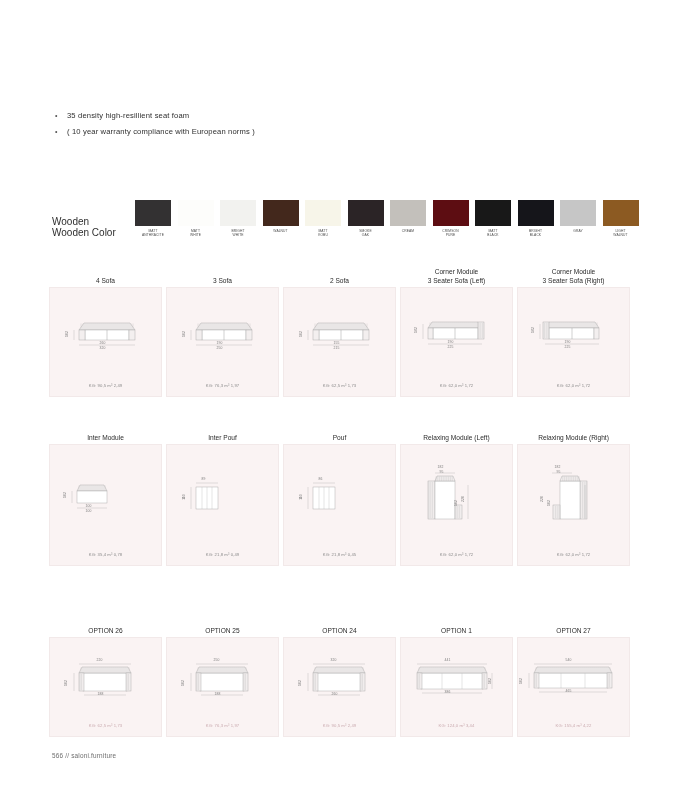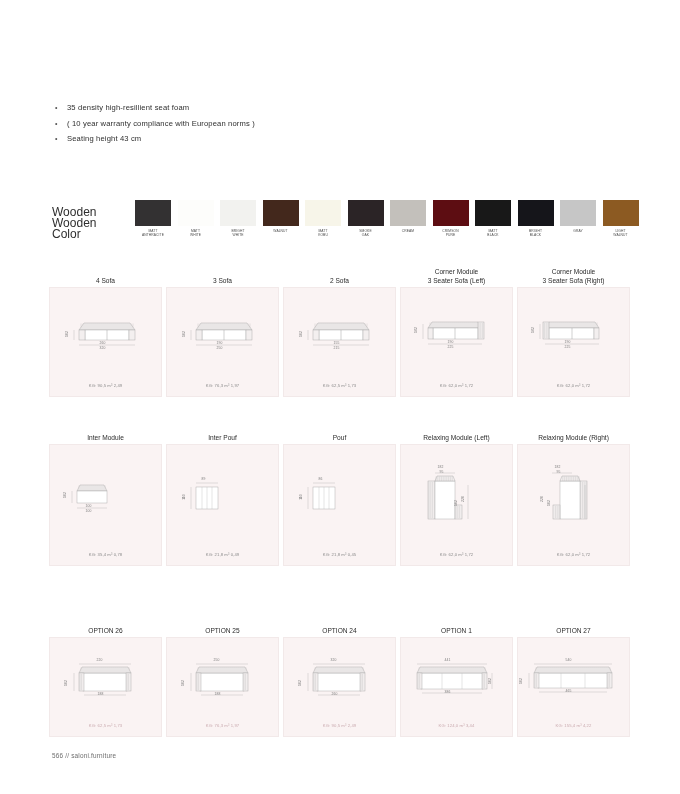--- a/index.html
+++ b/index.html
@@ -15,32 +15,32 @@
 
   
   .title{
     position:absolute;left:52px;top:47px;
     font-family:"Liberation Serif", serif;
     font-size:30px;letter-spacing:.5px;color:#1d1d1d;
     font-weight:400;line-height:1;
   }
 
   
-  .specs{position:absolute;left:55px;top:102px;width:420px;}
+  .specs{position:absolute;left:55px;top:110px;width:420px;}
   .spec-row{display:flex;align-items:flex-start;margin-bottom:3.5px;}
   .spec-bullet{
     width:12px;flex:0 0 12px;color:#555;font-size:7px;line-height:12px;
   }
   .spec-text{font-size:7.6px;line-height:12px;color:#2e2e2e;letter-spacing:.15px;}
 
   
   .swatch-block{position:absolute;left:52px;top:200px;width:580px;}
   .swatch-title{
-    position:absolute;left:0;top:7px;
-    font-size:12px;line-height:11px;color:#2e2e2e;width:70px;
+    position:absolute;left:0;top:16px;
+    font-size:10px;line-height:11px;color:#2e2e2e;width:70px;
   }
   .swatch-row{position:absolute;left:83px;top:0;display:flex;gap:6.5px;}
   .swatch{width:36px;}
   .swatch-chip{width:36px;height:26px;}
   .swatch-label{
     margin-top:3px;text-align:center;font-size:3.3px;line-height:4.4px;
     color:#4a4a4a;letter-spacing:.1px;text-transform:uppercase;
   }
 
   
@@ -102,24 +102,20 @@
   <div class="specs">
     <div class="spec-row">
       <div class="spec-bullet">•</div>
       <div class="spec-text">35 density high-resillient seat foam</div>
     </div>
     <div class="spec-row">
       <div class="spec-bullet">•</div>
       <div>
         <div class="spec-text">( 10 year warranty compliance with European norms )</div>
       </div>
-    </div>
-    <div class="spec-row">
-      <div class="spec-bullet">•</div>
-      <div class="spec-text">Seating height 43 cm</div>
     </div>
   </div>
 
   <div class="swatch-block">
     <div class="swatch-title">
       <div>Wooden</div>
       <div>Wooden Color</div>
     </div>
     <div class="swatch-row" id="swatch-row">
         <div class="swatch">

